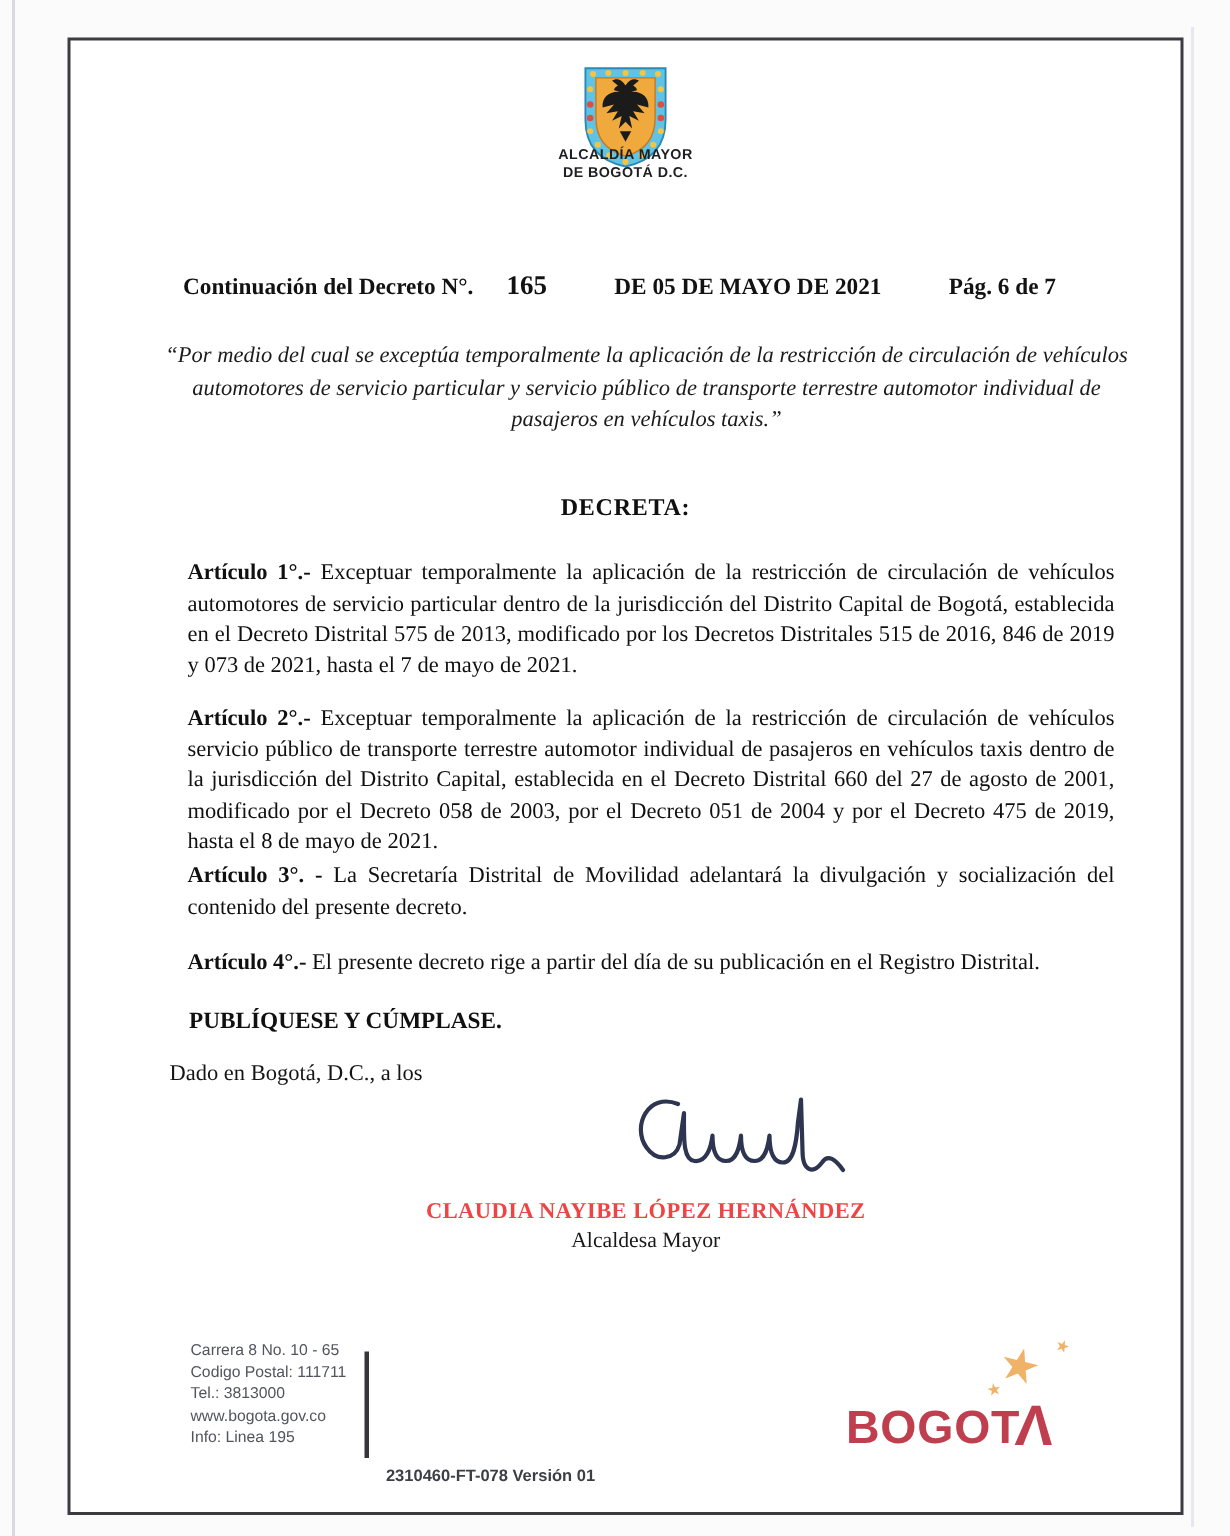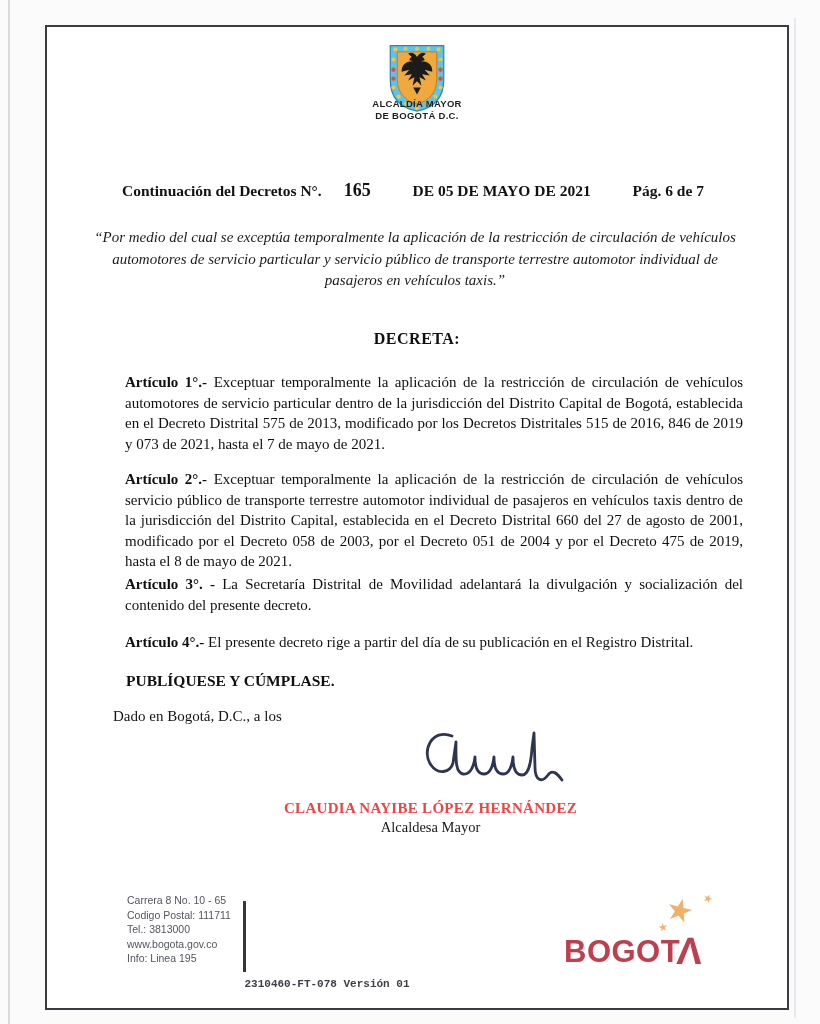--- a/index.html
+++ b/index.html
@@ -27,21 +27,21 @@
   
   .title-row{
     position:absolute;left:75px;top:153px;width:582px;
     display:flex;justify-content:space-between;align-items:baseline;
     font-weight:bold;font-size:15.5px;color:#121212;
   }
   .title-left{display:inline-flex;align-items:baseline;}
   .title-number{font-size:18px;margin-left:22px;}
 
   .quote{
-    position:absolute;left:42px;top:200px;width:652px;margin:0;
+    position:absolute;left:58px;top:200px;width:652px;margin:0;
     text-align:center;font-style:italic;font-size:15px;line-height:21.5px;color:#1b1b1b;
   }
 
   .decreta{
     position:absolute;left:0;right:0;top:303px;text-align:center;
     font-weight:bold;font-size:16px;letter-spacing:.5px;color:#101010;
   }
 
   .article{
     position:absolute;left:66px;width:618px;margin:12px;
@@ -76,21 +76,21 @@
   .logo-star-tiny{left:141px;top:4px;font-size:11px;transform:rotate(22deg);}
   .logo-text{
     position:absolute;left:2px;top:46px;display:flex;align-items:flex-end;
     font-family:"Liberation Sans",sans-serif;font-weight:bold;
     font-size:31px;line-height:31px;color:#bf3f4e;letter-spacing:.5px;
   }
   .logo-lam{font-size:38px;line-height:32px;margin-left:-3px;transform:skewX(-4deg);}
 
   .doc-code{
     position:absolute;left:75px;top:951px;width:410px;text-align:center;
-    font-family:Liberation Mono, monospace;font-weight:bold;font-size:11px;color:#3d3f46;
+    font-family:Liberation Sans, sans-serif;font-weight:bold;font-size:11px;color:#3d3f46;
   }
 </style>
 </head>
 <body>
 
 <div class="scan-line-left"></div>
 <div class="scan-line-right"></div>
 
 <div class="page">
 
@@ -128,21 +128,21 @@
       <path d="M44,70 L50,81 L56,70 Z" fill="#1b1b1b"></path>
     </svg>
   </div>
   <div class="crest-caption">
     <div>ALCALDÍA MAYOR</div>
     <div>DE BOGOTÁ D.C.</div>
   </div>
 
   <div class="title-row">
     <span class="title-left">
-      <span>Continuación del Decretos N°.</span>
+      <span>Continuación del Decreto N°.</span>
       <span class="title-number">165</span>
     </span>
     <span>DE 05 DE MAYO DE 2021</span>
     <span>Pág. 6 de 7</span>
   </div>
 
   <p class="quote">“Por medio del cual se exceptúa temporalmente la aplicación de la restricción de circulación de vehículos automotores de servicio particular y servicio público de transporte terrestre automotor individual de pasajeros en vehículos taxis.”</p>
 
   <div class="decreta">DECRETA:</div>
 

